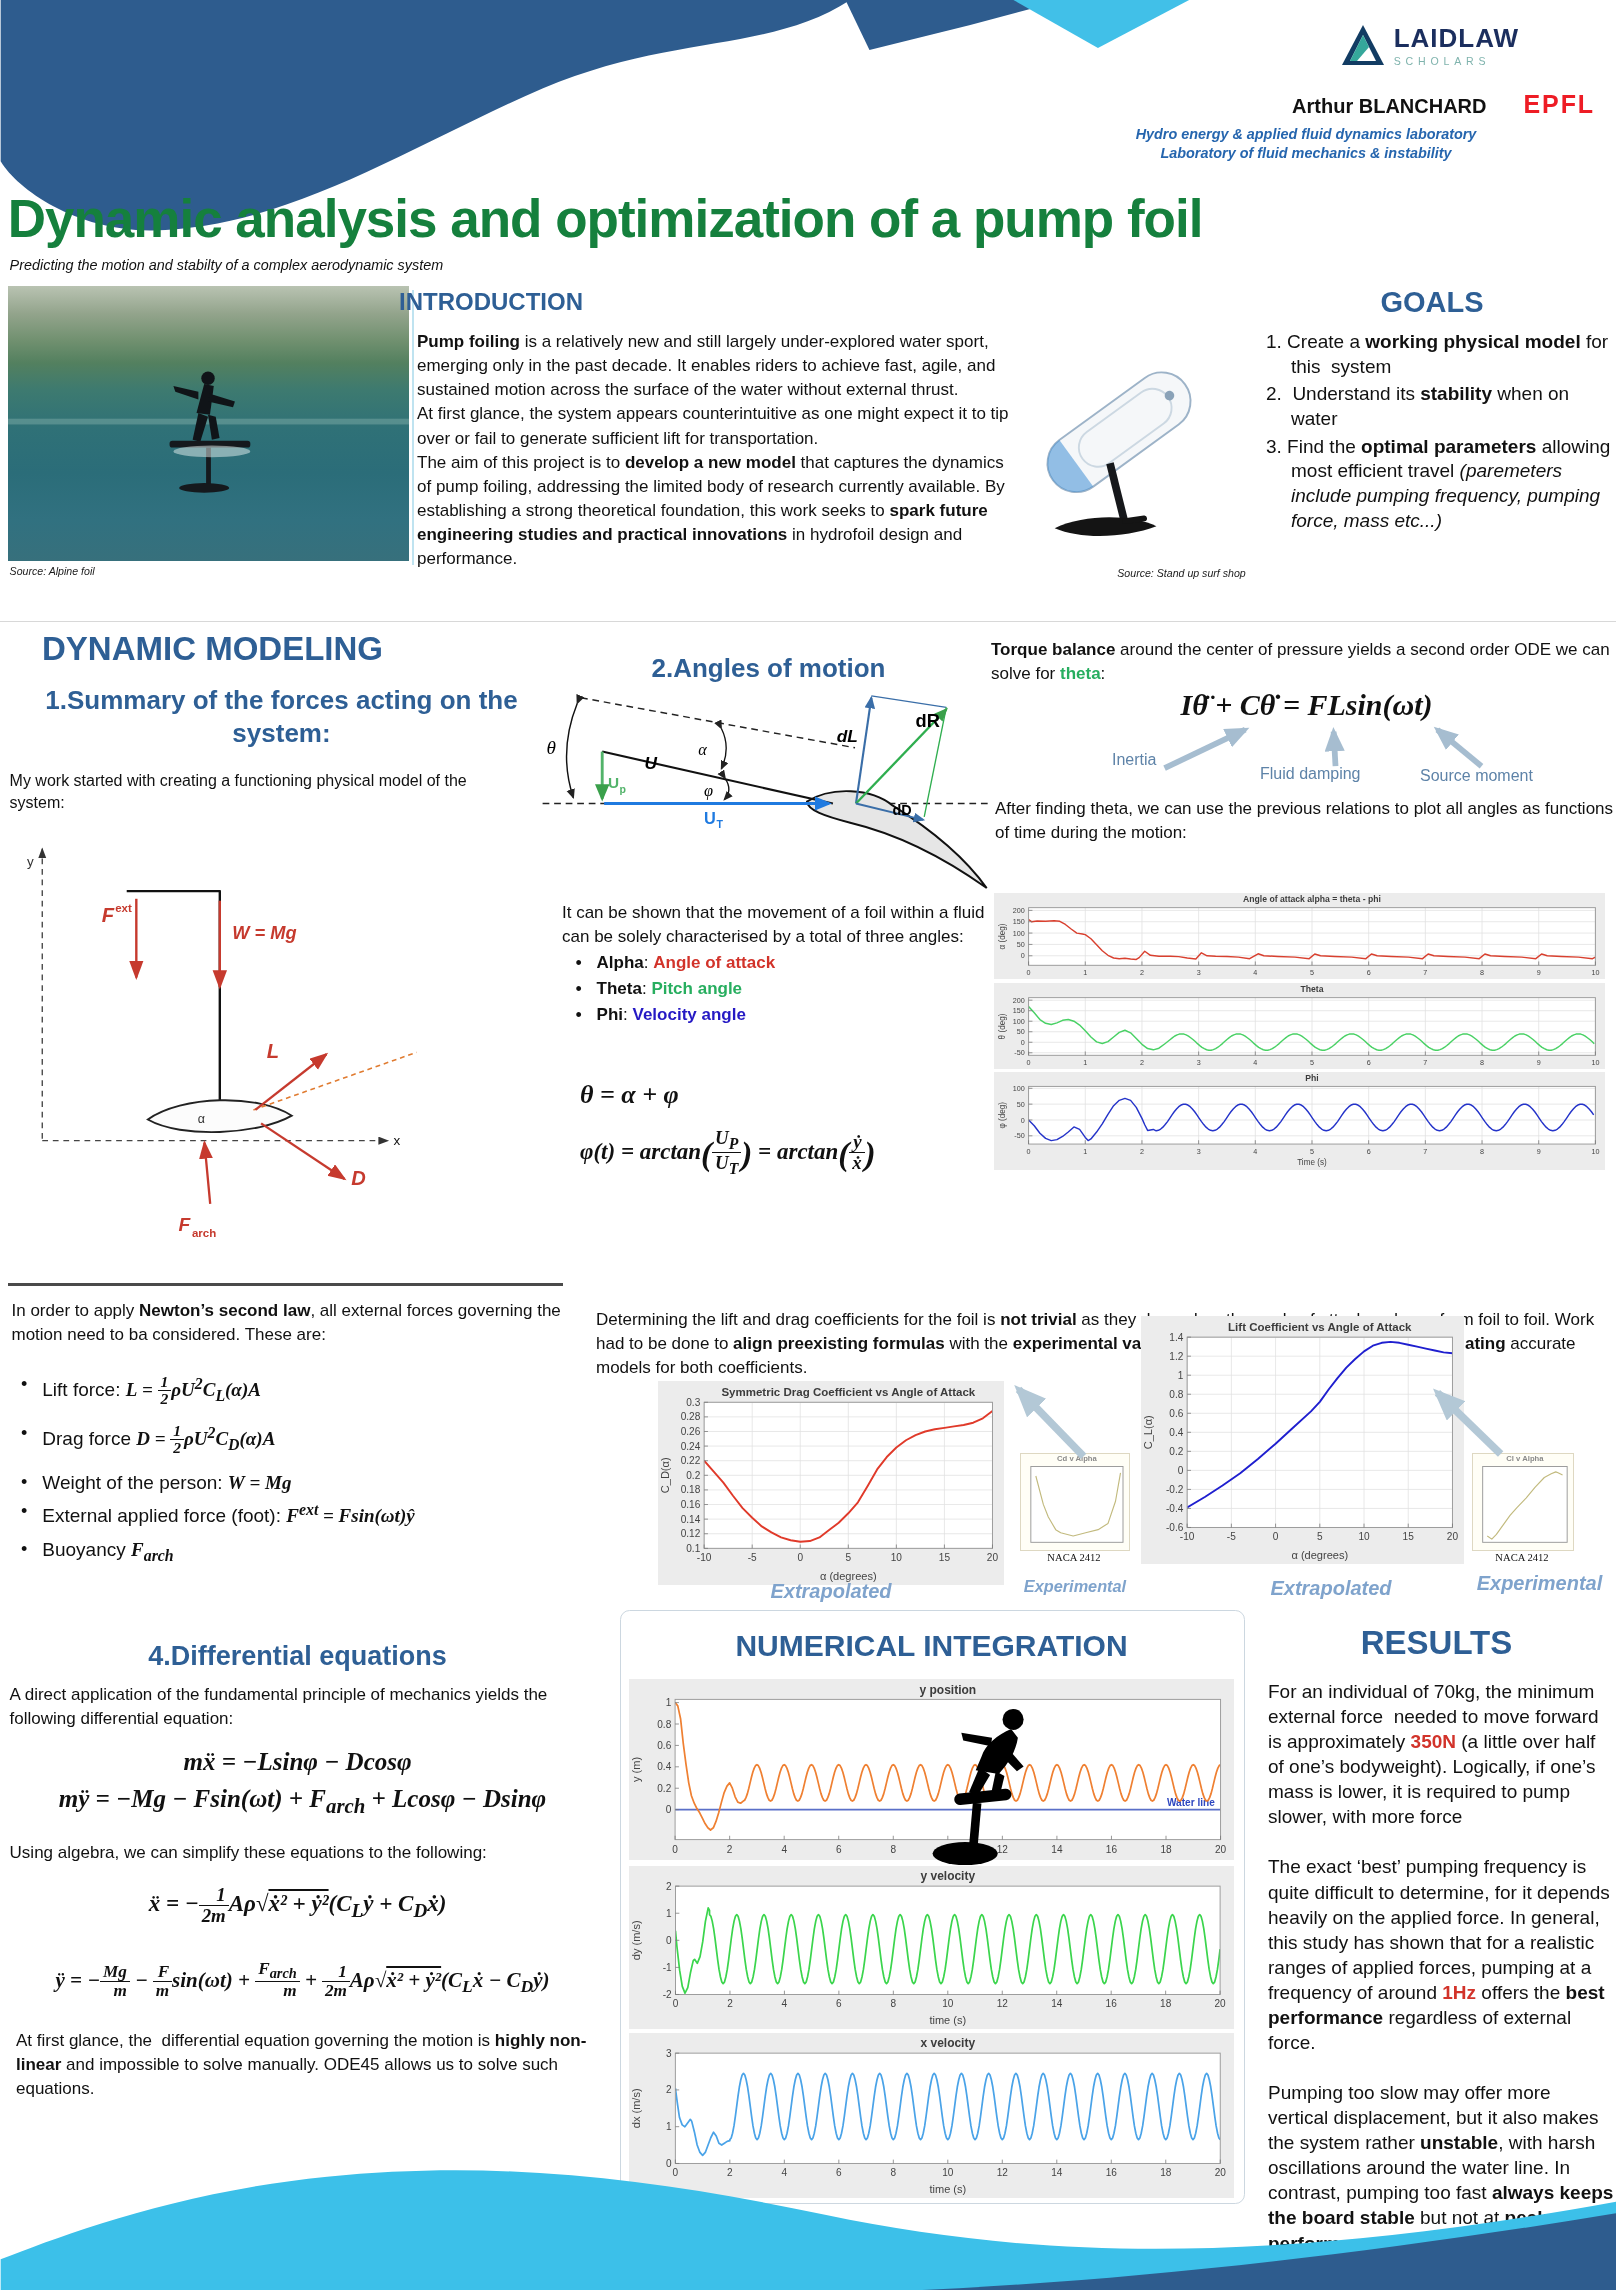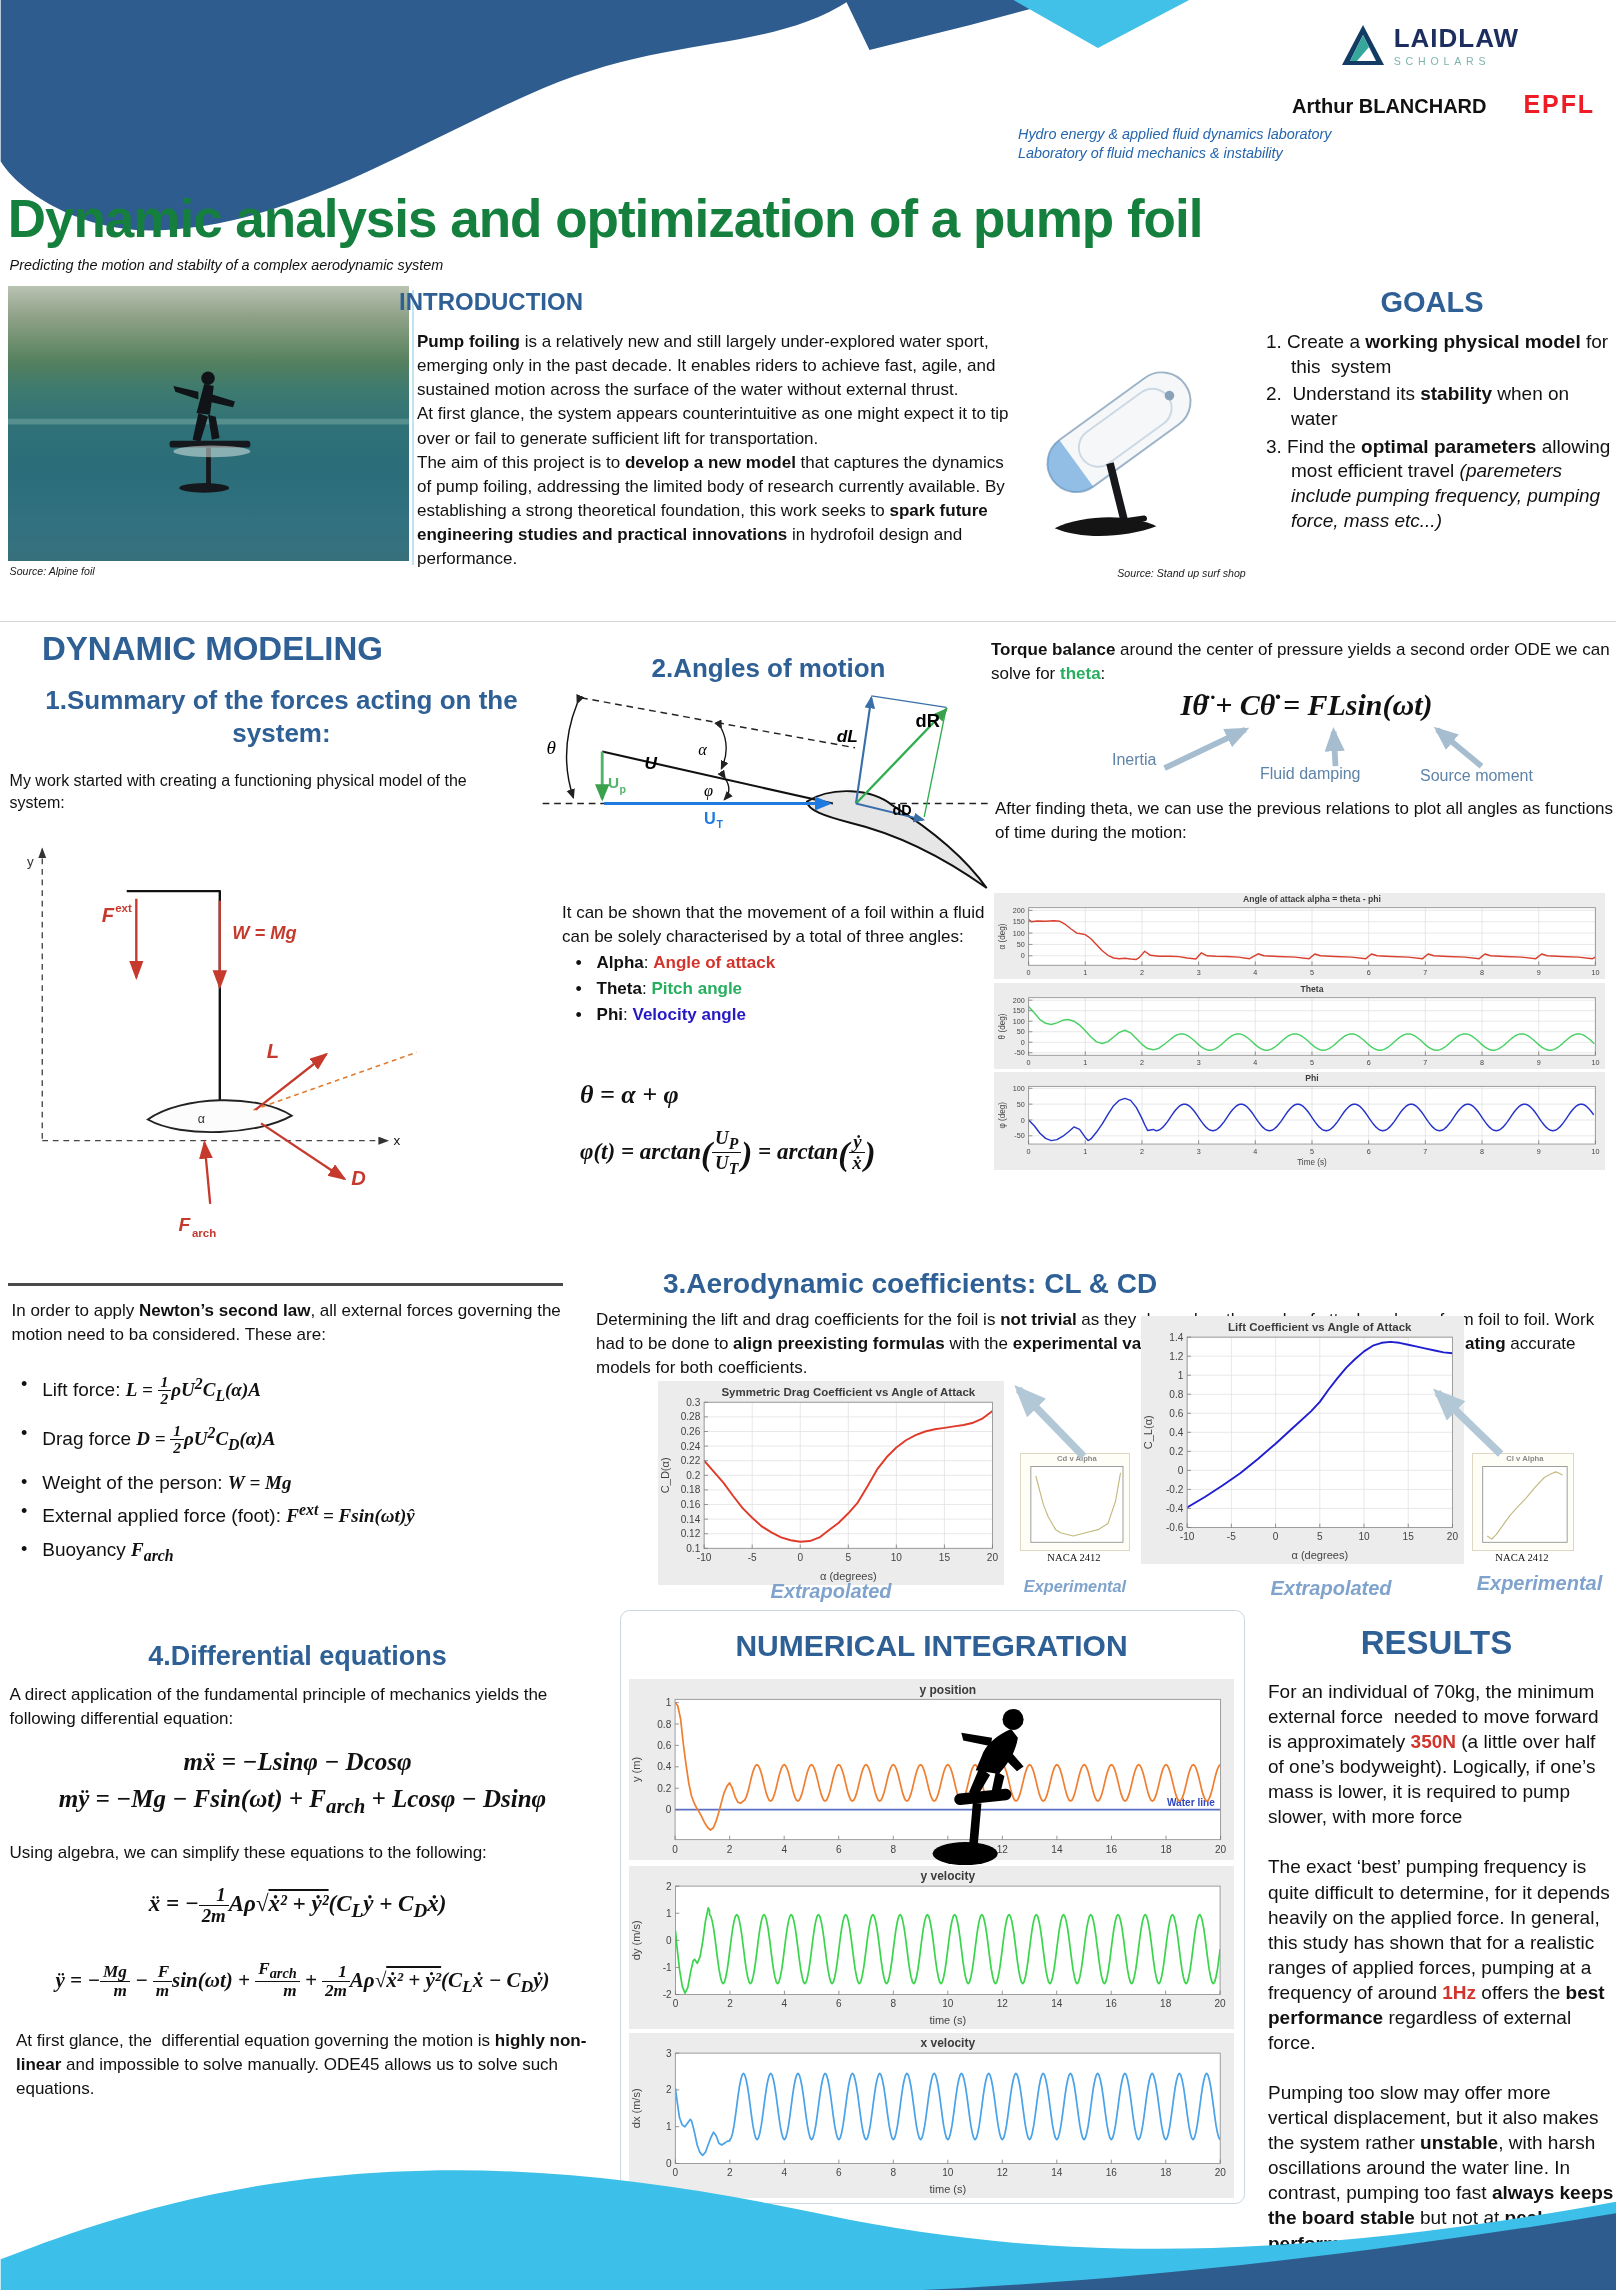--- a/index.html
+++ b/index.html
@@ -21,21 +21,21 @@
   .indigo{color:#2519c4}
   .cap{font-style:italic;font-size:10.6px;color:#1a1a1a}
   .exlab{font-style:italic;color:#7fa3cc;font-weight:bold}
   .body17{font-size:17px;line-height:1.42}
   .bullet{position:relative;padding-left:25px;margin:5.8px 0}
   .bullet:before{content:"•";position:absolute;left:3.8px;top:0;font-size:18px}
   .goal{padding-left:25px;text-indent:-25px;margin-bottom:2.9px}
   svg.mplot{background:#ececec}
   svg.inset{background:#fffef6;border:1px solid #ded8c2}
   .annlab{color:#5e83a8;font-size:16px}
-  .hdright{color:#2565ae;font-weight:normal;font-style:italic;font-size:14.4px;text-align:left;line-height:1.35}
+  .hdright{color:#2565ae;font-weight:bold;font-style:italic;font-size:14.4px;text-align:center;line-height:1.35}
 </style>
 </head>
 <body>
 
 <div id="page">
 
   <svg class="abs" style="left:0;top:0" width="1617" height="240" viewBox="0 0 1683 250">
     <path d="M0,0 H885 C800,55 700,35 565,92 C430,150 300,238 158,240 C80,241 18,198 0,168 Z" fill="#2e5c8e"></path>
     <path d="M880,0 H1108 L1010,26 L905,52 Z" fill="#2e5c8e"></path>
     <path d="M1055,0 H1238 L1143,50 Z" fill="#41c0e8"></path>
@@ -393,21 +393,20 @@
       <text x="32" y="52.57005494505495" text-anchor="end" font-size="7.5" fill="#444">0</text>
       <line x1="36" y1="33.46153846153846" x2="40" y2="33.46153846153846" stroke="#777" stroke-width="0.8"></line>
       <text x="32" y="36.08653846153846" text-anchor="end" font-size="7.5" fill="#444">50</text>
       <line x1="36" y1="16.978021978021978" x2="40" y2="16.978021978021978" stroke="#777" stroke-width="0.8"></line>
       <text x="32" y="19.603021978021978" text-anchor="end" font-size="7.5" fill="#444">100</text>
       <text x="331" y="9" text-anchor="middle" font-size="9" font-weight="bold" fill="#3c3c3c">Phi</text>
       <text x="11" y="45" font-size="8.5" fill="#444" transform="rotate(-90 11 45)" text-anchor="middle">φ (deg)</text>
       <text x="331" y="97" text-anchor="middle" font-size="8.5" fill="#444">Time (s)</text>
     </svg>
 
-  <div class="abs sec" style="left:663px;top:1268px;font-size:28px">3.Aerodynamic coefficients: CL &amp; CD</div>
   <div class="abs body17" style="left:596px;top:1308px;width:1018px">Determining the lift and drag coefficients for the foil is <b>not trivial</b> as they depend on the angle of attack and vary from foil to foil. Work had to be done to <b>align preexisting formulas</b> with the <b>experimental values</b> measured from our lab’s foil, <b>extrapolating</b> accurate models for both coefficients.</div>
 
   <svg class="abs mplot" style="left:658px;top:1381px" width="346" height="204" viewBox="0 0 360 212">
       <rect x="48" y="22" width="300" height="152" fill="#fff"></rect>
       <clipPath id="clip3">
         <rect x="48" y="22" width="300" height="152"></rect>
       </clipPath>
       <line x1="48" y1="22" x2="48" y2="174" stroke="#e1e1e1" stroke-width="0.8"></line>
       <line x1="98" y1="22" x2="98" y2="174" stroke="#e1e1e1" stroke-width="0.8"></line>
       <line x1="148" y1="22" x2="148" y2="174" stroke="#e1e1e1" stroke-width="0.8"></line>

